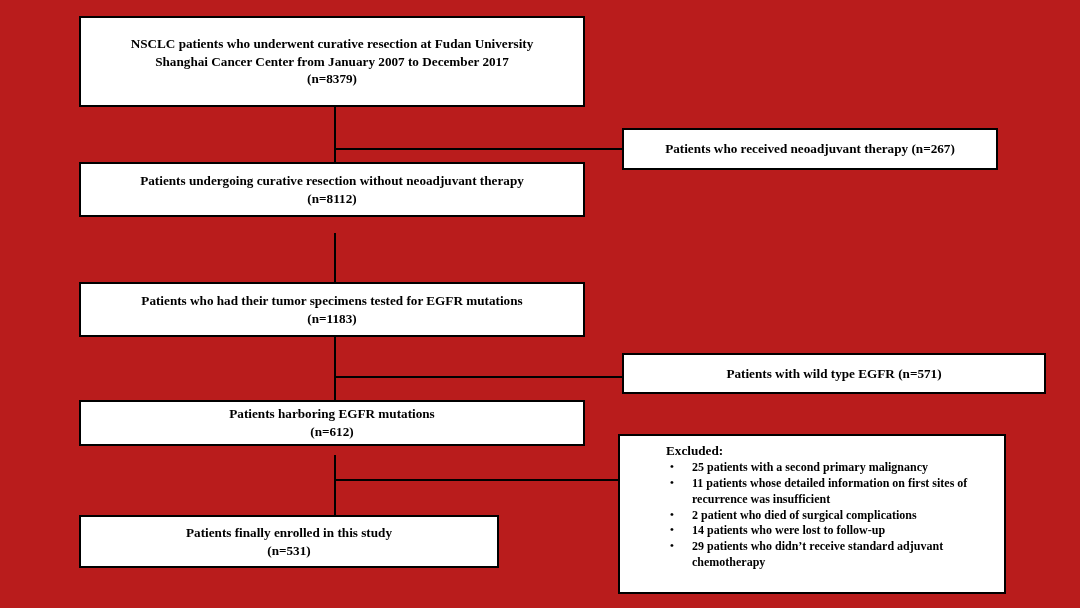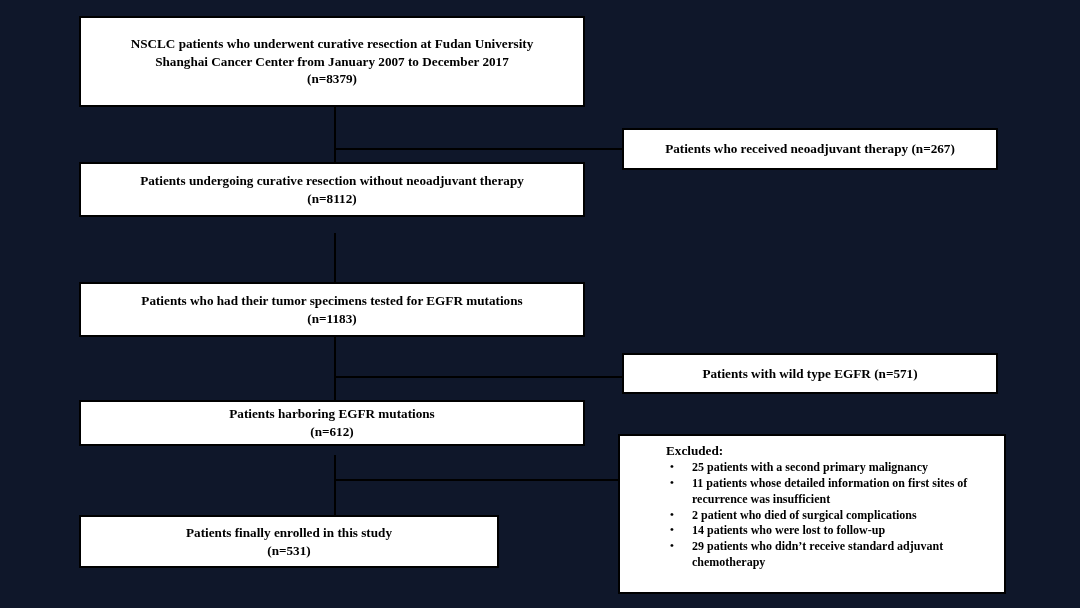--- a/index.html
+++ b/index.html
@@ -8,21 +8,21 @@
     background: #ffffff;
   }
   body {
     font-family: "Liberation Serif", "DejaVu Serif", serif;
     color: #000000;
   }
   #canvas {
     position: relative;
     width: 1080px;
     height: 608px;
-    background: #0f172a;
+    background: #b91c1c;
     overflow: hidden;
   }
   .box {
     position: absolute;
     box-sizing: border-box;
     border: 2px solid #000000;
     background: #ffffff;
     display: flex;
     align-items: center;
     justify-content: center;
@@ -41,21 +41,21 @@
     white-space: nowrap;
   }
   
   #box-screened   { left: 79px;  top: 16px;  width: 506px; height: 91px; }
   #box-noneoadj   { left: 79px;  top: 162px; width: 506px; height: 55px; }
   #box-tested     { left: 79px;  top: 282px; width: 506px; height: 55px; }
   #box-mutations  { left: 79px;  top: 400px; width: 506px; height: 46px; }
   #box-enrolled   { left: 79px;  top: 515px; width: 420px; height: 53px; }
   
   #box-neoadjuvant { left: 622px; top: 128px; width: 376px; height: 42px; }
-  #box-wildtype    { left: 622px; top: 353px; width: 376px; height: 41px; }
+  #box-wildtype    { left: 622px; top: 353px; width: 424px; height: 41px; }
   #box-excluded {
     left: 618px; top: 434px; width: 388px; height: 160px;
     align-items: flex-start;
     justify-content: flex-start;
     text-align: left;
     padding-left: 36px;
   }
   #box-excluded .inner {
     padding: 6px 6px 4px 10px;
   }

